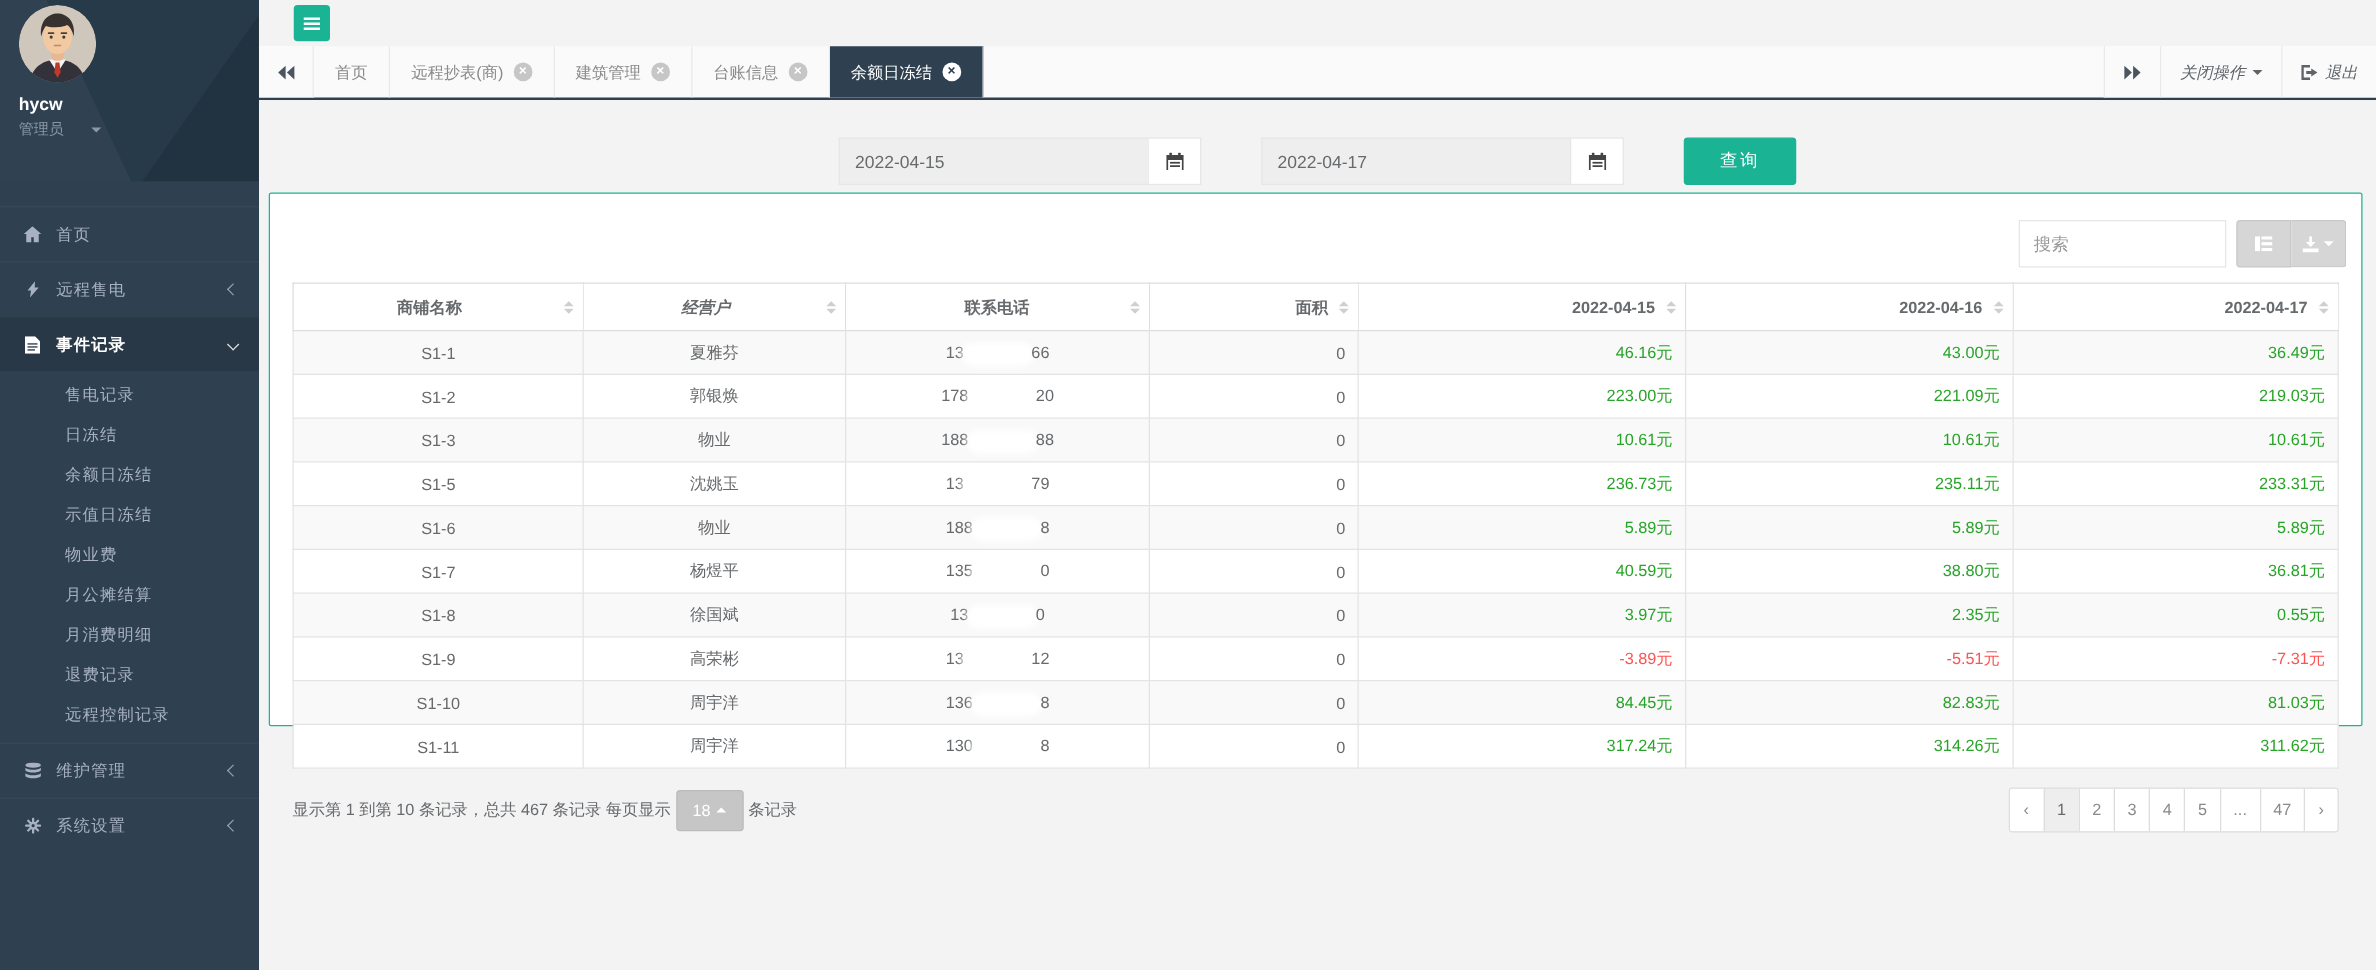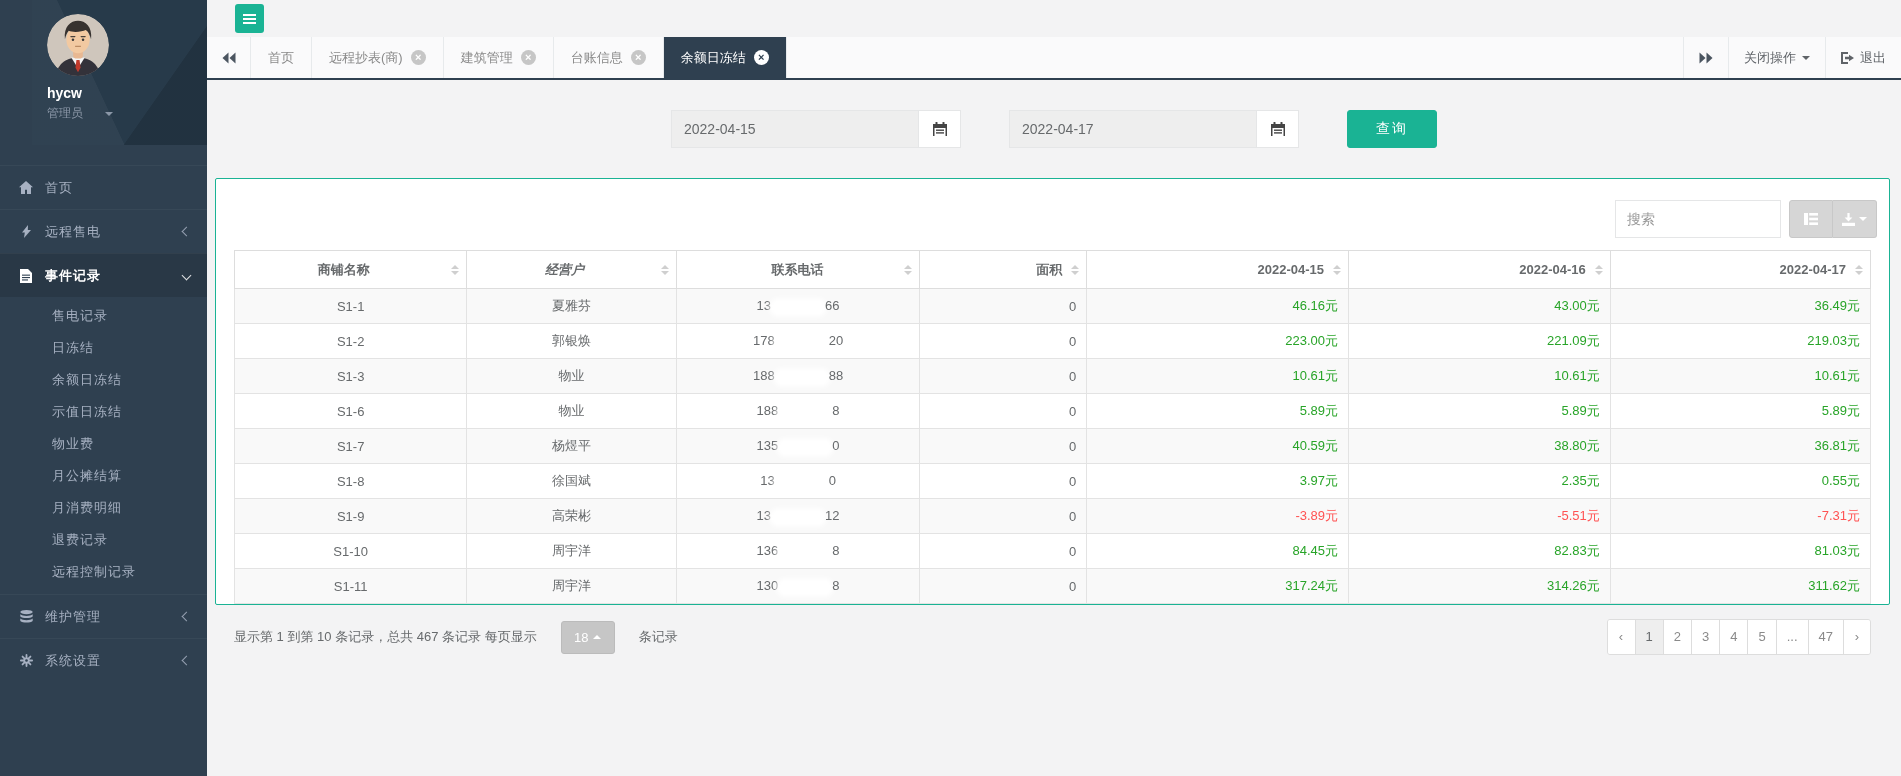--- a/index.html
+++ b/index.html
@@ -3,24 +3,24 @@
 <meta charset="utf-8">
 <style>
   :root{ --accent:#1ab394; --green:#28a428; --red:#ff5252; --side:#2f4050; --side-active:#293846; --txt:#676a6c; }
   *{ box-sizing:border-box; }
   html,body{ margin:0; padding:0; }
   body{ width:1901px; height:776px; overflow:hidden; background:#f3f3f4;
         font-family:"Liberation Sans","DejaVu Sans",sans-serif; font-size:13px; color:var(--txt); }
 
   
   .sidebar{ position:fixed; left:0; top:0; bottom:0; width:207px; background:var(--side); z-index:5; }
-  .profile{ height:145px; position:relative; padding:14px 0 0 15px;
+  .profile{ height:145px; position:relative; padding:4px 0 0 15px;
             background:linear-gradient(65deg, rgba(255,255,255,.045) 0 38%, transparent 38.3%),
                        linear-gradient(-55deg, rgba(0,0,0,.14) 0 30%, transparent 30.3%),
-                       #273a4a;margin-left:32px; }
+                       #273a4a; }
   .avatar{ width:62px; height:62px; border-radius:50%; overflow:hidden; display:block; }
   .u-name{ color:#fff; font-weight:bold; font-size:14px; margin-top:9px; }
   .u-role{ color:#8b97a7; font-size:12px; margin-top:4px; cursor:pointer; display:flex; align-items:center; gap:22px; }
   .caret-down{ width:0; height:0; border-left:4px solid transparent; border-right:4px solid transparent; border-top:4px solid #8b97a7; display:inline-block; }
   .nav{ margin-top:20px; }
   .nav-item{ height:44px; display:flex; align-items:center; gap:10px; padding:0 17px; color:#a7b1c2;
              cursor:pointer; border-top:1px solid rgba(255,255,255,.045); }
   .nav-item.active{ background:var(--side-active); color:#fff; font-weight:bold; }
   .nav-icon{ width:18px; display:flex; justify-content:center; }
   .nav-label{ flex:1; letter-spacing:1px; }
@@ -41,36 +41,36 @@
 
   .tabbar{ height:43px; background:#fafafb; border-bottom:2px solid var(--side); display:flex; align-items:stretch; }
   .tab-scroll{ width:44px; display:flex; align-items:center; justify-content:center; color:#4b5560;
                border-right:1px solid #e7eaec; cursor:pointer; background:#fafafb; }
   .tab{ padding:0 17px; display:flex; align-items:center; gap:8px; color:#8a8a8a; border-right:1px solid #e7eaec;
         cursor:pointer; white-space:nowrap; }
   .tab.active{ background:var(--side); color:#fff; }
   .tab-close{ width:15px; height:15px; border-radius:50%; background:#c6c6c6; color:#fff; font-size:11px;
               line-height:14px; text-align:center; font-weight:bold; cursor:pointer; }
   .tab.active .tab-close{ background:#fff; color:var(--side); }
-  .tabbar-right{ margin-left:auto; display:flex; align-items:stretch; }
+  .tabbar-right{ margin-left:auto; display:flex; align-items:stretch;font-style:italic; }
   .tb-btn{ display:flex; align-items:center; gap:6px; padding:0 15px; color:#5f6368; cursor:pointer;
            border-left:1px solid #e7eaec; background:#fafafb; }
   .tb-btn .caret-down{ border-top-color:#5f6368; }
 
   .filters{ display:flex; justify-content:center; align-items:center; gap:48px; margin-top:30px; height:38px; }
   .input-group{ display:flex; width:290px; height:38px; border:1px solid #e5e6e7; background:#eeeeee; }
   .date-input{ flex:1; border:none; background:transparent; padding:0 12px; font-size:14px; color:var(--txt); outline:none;
                font-family:inherit; }
   .addon{ width:42px; background:#fff; border-left:1px solid #e5e6e7; display:flex; align-items:center; justify-content:center;
           color:#444; cursor:pointer; }
   .btn-primary{ width:90px; height:38px; background:var(--accent); color:#fff; border:1px solid var(--accent);
                 border-radius:3px; font-size:14px; cursor:pointer; font-family:inherit; letter-spacing:2px; }
 
   .content{ padding:0 11px 0 8px; }
-  .panel{ margin-top:30px; background:#fff; border:1px solid var(--accent); border-radius:2px; height:427px; }
+  .panel{ margin-top:6px; background:#fff; border:1px solid var(--accent); border-radius:2px; height:427px; }
   .panel-toolbar{ display:flex; justify-content:flex-end; align-items:center; gap:8px; padding:21px 12px 12px; }
   .search-input{ width:166px; height:38px; border:1px solid #e5e6e7; padding:0 11px; font-size:14px; color:var(--txt);
                  outline:none; font-family:inherit; }
   .search-input::placeholder{ color:#999; }
   .btn-group{ display:flex; }
   .gray-btn{ width:44px; height:38px; background:#d6d6d6; border:1px solid #c8c8c8; color:#fff; cursor:pointer;
              display:flex; align-items:center; justify-content:center; gap:4px; }
   .gray-btn:first-child{ border-radius:3px 0 0 3px; }
   .gray-btn:last-child{ border-radius:0 3px 3px 0; border-left:none; }
   .gray-btn .caret-down{ border-top-color:#fff; }
@@ -83,21 +83,21 @@
   tbody tr:nth-child(odd) td{ background:#f9f9f9; }
   .al-c{ text-align:center; } .al-r{ text-align:right; }
   .sorts{ position:absolute; right:7px; top:50%; transform:translateY(-50%); display:flex; flex-direction:column; gap:2px; }
   .s-up{ width:0;height:0;border-left:4px solid transparent;border-right:4px solid transparent;border-bottom:4px solid #cfcfcf; }
   .s-dn{ width:0;height:0;border-left:4px solid transparent;border-right:4px solid transparent;border-top:4px solid #cfcfcf; }
   .pos{ color:var(--green); } .neg{ color:var(--red); }
   .phone-blur{ display:inline-block; width:52px; height:13px; border-radius:7px; background:#fff;
                box-shadow:0 0 5px 3px rgba(255,255,255,.96); vertical-align:middle; margin:0 1px; }
 
   .table-footer{ display:flex; justify-content:space-between; align-items:center; padding:15px 18px 0; }
-  .info{ display:flex; align-items:center; gap:24px; }
+  .info{ display:flex; align-items:center; gap:4px; }
   .page-size{ background:#c6c6c6; border:1px solid #bbb; color:#fff; width:54px; height:33px; border-radius:3px;
               display:inline-flex; align-items:center; justify-content:center; gap:5px; cursor:pointer; font-family:inherit; font-size:13px; }
   .caret-up{ width:0;height:0;border-left:4px solid transparent;border-right:4px solid transparent;border-bottom:4px solid #fff; }
   .pages{ display:flex; border:1px solid #ddd; border-radius:3px; overflow:hidden; }
   .page-btn{ min-width:27px; padding:0 10px; height:34px; line-height:34px; text-align:center; color:#8a8a8a;
              border-left:1px solid #ddd; background:#fff; cursor:pointer; }
   .page-btn:first-child{ border-left:none; }
   .page-btn.active{ background:#eeeeee; color:var(--txt); }
 </style>
 </head>
@@ -377,20 +377,29 @@
               <tr>
                 <td class="al-c">S1-3</td>
                 <td class="al-c">物业</td>
                 <td class="al-c">188<span class="phone-blur"></span>88</td>
                 <td class="al-r">0</td>
                 <td class="al-r pos">10.61元</td>
                 <td class="al-r pos">10.61元</td>
                 <td class="al-r pos">10.61元</td>
               </tr>
               <tr>
+                <td class="al-c">S1-5</td>
+                <td class="al-c">沈姚玉</td>
+                <td class="al-c">13<span class="phone-blur"></span>79</td>
+                <td class="al-r">0</td>
+                <td class="al-r pos">236.73元</td>
+                <td class="al-r pos">235.11元</td>
+                <td class="al-r pos">233.31元</td>
+              </tr>
+              <tr>
                 <td class="al-c">S1-6</td>
                 <td class="al-c">物业</td>
                 <td class="al-c">188<span class="phone-blur"></span>8</td>
                 <td class="al-r">0</td>
                 <td class="al-r pos">5.89元</td>
                 <td class="al-r pos">5.89元</td>
                 <td class="al-r pos">5.89元</td>
               </tr>
               <tr>
                 <td class="al-c">S1-7</td>

